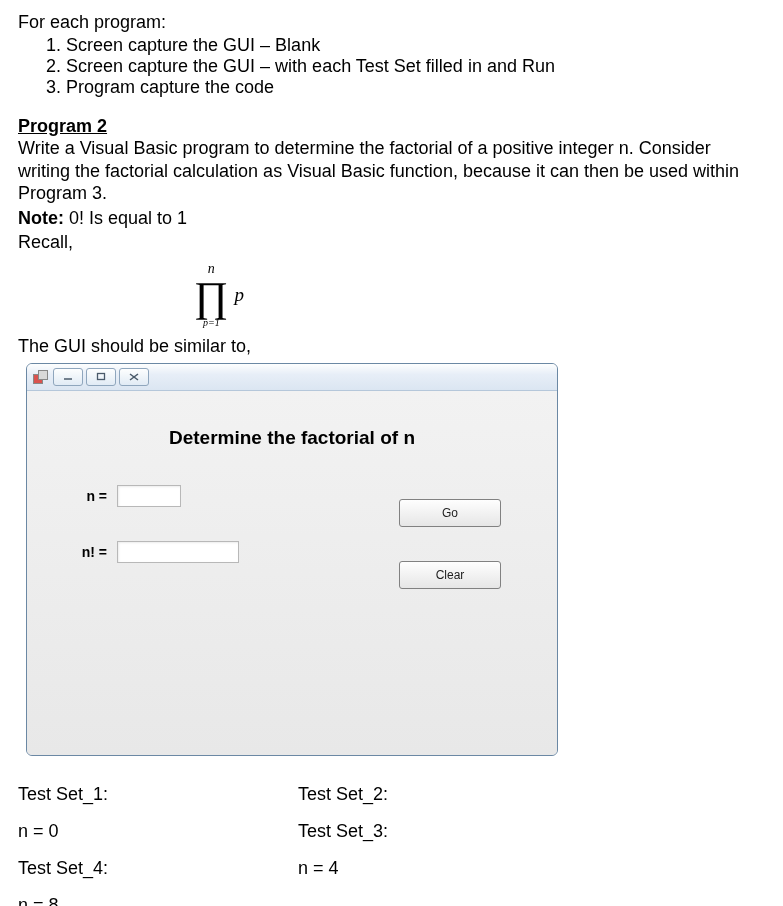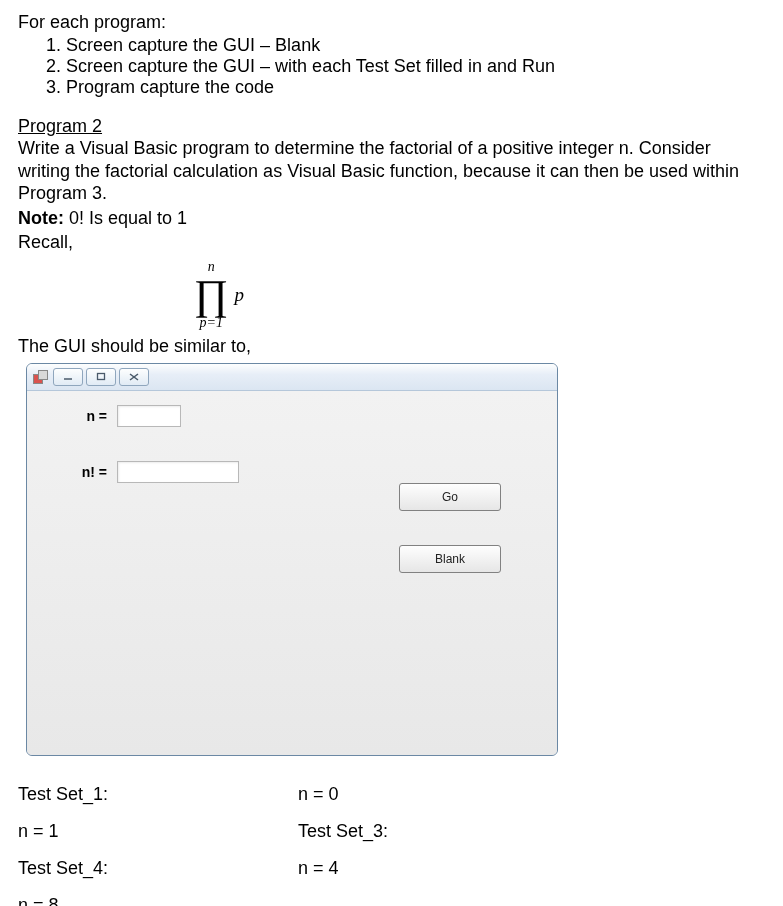--- a/index.html
+++ b/index.html
@@ -12,21 +12,21 @@
     width: 783px;
     box-sizing: border-box;
   }
   .intro-line { margin-bottom: 2px; }
   ol.steps {
     margin: 0 0 18px 0;
     padding-left: 48px;
   }
   ol.steps li { margin: 0; }
   .program-heading {
-    font-weight: normal;
+    font-weight: bold;
     text-decoration: underline;
     margin-bottom: 0;
   }
   .para { margin: 0 0 0 0; line-height: 1.25; }
   .note-line { margin-top: 2px; }
   .recall-line { margin-top: 2px; margin-bottom: 4px; }
   .formula-row {
     display: flex;
     align-items: center;
     font-family: "Cambria Math", "Times New Roman", serif;
@@ -39,21 +39,21 @@
   .formula-row .plain { font-style: normal; }
   .prod-box {
     display: inline-flex;
     flex-direction: column;
     align-items: center;
     line-height: 1;
     margin: 0 6px;
   }
   .prod-top { font-size: 14px; font-style: italic; }
   .prod-symbol { font-size: 42px; font-style: normal; line-height: 1; }
-  .prod-bottom { font-size: 14px; font-style: italic; }
+  .prod-bottom { font-size: 10px; font-style: italic; }
   .gui-lead { margin: 2px 0 6px 0; }
 
   
   .win-frame {
     width: 530px;
     border: 1px solid #6b88a4;
     border-radius: 6px;
     box-shadow: 0 0 0 1px #dfe8f2 inset;
     background: #f0f0f0;
     margin: 4px 0 28px 8px;
@@ -123,21 +123,21 @@
     background: #fff;
     border: 1px solid #b8b8b8;
     height: 20px;
     box-shadow: inset 1px 1px 2px rgba(0,0,0,0.08);
   }
   .tbox.small { width: 62px; }
   .tbox.large { width: 120px; }
   .btn-col {
     position: absolute;
     right: 56px;
-    top: 92px;
+    top: 108px;
     display: flex;
     flex-direction: column;
     gap: 34px;
   }
   .vb-button {
     width: 100px;
     height: 26px;
     border: 1px solid #818181;
     border-radius: 3px;
     background: linear-gradient(#fefefe, #e6e6e6);
@@ -205,38 +205,39 @@
       </span>
       <span class="winbtn">
         <svg width="12" height="10">
             <line x1="2" y1="2" x2="10" y2="8" stroke="#4a5a6a" stroke-width="1.5"></line>
             <line x1="10" y1="2" x2="2" y2="8" stroke="#4a5a6a" stroke-width="1.5"></line>
           </svg>
       </span>
     </span>
   </div>
   <div class="form-body">
+    <div class="form-heading">Determine the factorial of n</div>
 
     <div class="row">
       <span class="lbl">n =</span>
       <span class="tbox small"></span>
     </div>
     <div class="row">
       <span class="lbl">n! =</span>
       <span class="tbox large"></span>
     </div>
 
     <div class="btn-col">
       <div class="vb-button">Go</div>
-      <div class="vb-button">Blank</div>
+      <div class="vb-button">Clear</div>
     </div>
   </div>
 </div>
 
 <div class="testset-grid">
   <div class="ts-head">Test Set_1:</div>
+  <div class="ts-head">Test Set_2:</div>
   <div class="ts-val">n = 0</div>
-  <div class="ts-val">n = 1</div>
   <div class="ts-head">Test Set_3:</div>
   <div class="ts-head">Test Set_4:</div>
   <div class="ts-val">n = 4</div>
   <div class="ts-val">n = 8</div>
 </div>
 
 </body></html>

